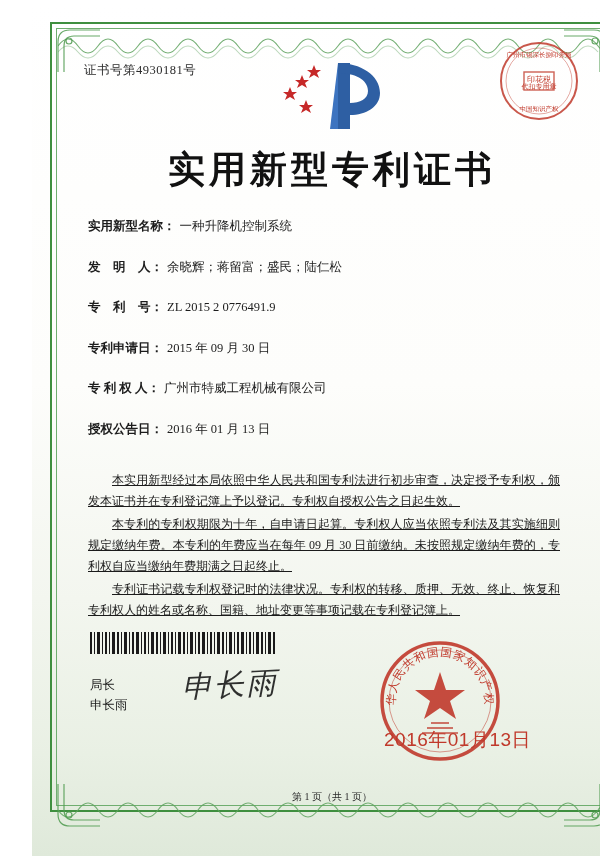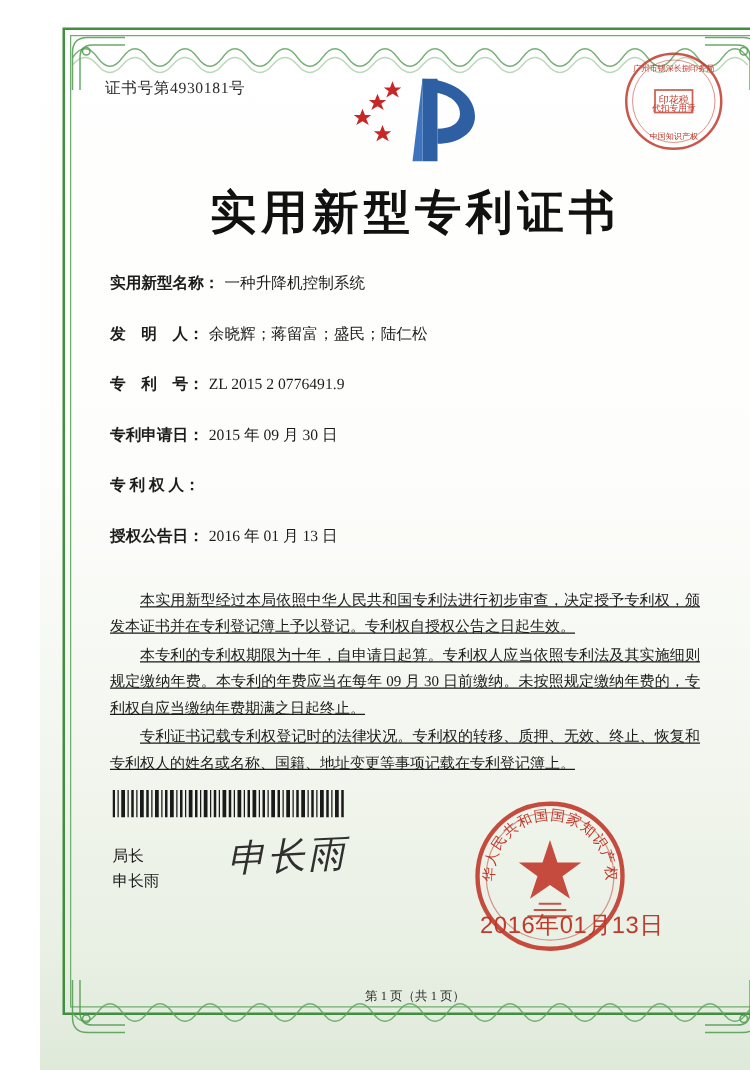--- a/index.html
+++ b/index.html
@@ -294,20 +294,21 @@
     <div class="field-row">
       <span class="field-label">专　利　号：</span>
       <span class="field-value">ZL 2015 2 0776491.9</span>
     </div>
     <div class="field-row">
       <span class="field-label">专利申请日：</span>
       <span class="field-value">2015 年 09 月 30 日</span>
     </div>
     <div class="field-row">
       <span class="field-label">专 利 权 人：</span>
+      <span class="field-value">广州市特威工程机械有限公司</span>
     </div>
     <div class="field-row">
       <span class="field-label">授权公告日：</span>
       <span class="field-value">2016 年 01 月 13 日</span>
     </div>
   </div>
 
   <div class="paragraphs">
     <p>本实用新型经过本局依照中华人民共和国专利法进行初步审查，决定授予专利权，颁发本证书并在专利登记簿上予以登记。专利权自授权公告之日起生效。</p>
     <p>本专利的专利权期限为十年，自申请日起算。专利权人应当依照专利法及其实施细则规定缴纳年费。本专利的年费应当在每年 09 月 30 日前缴纳。未按照规定缴纳年费的，专利权自应当缴纳年费期满之日起终止。</p>

